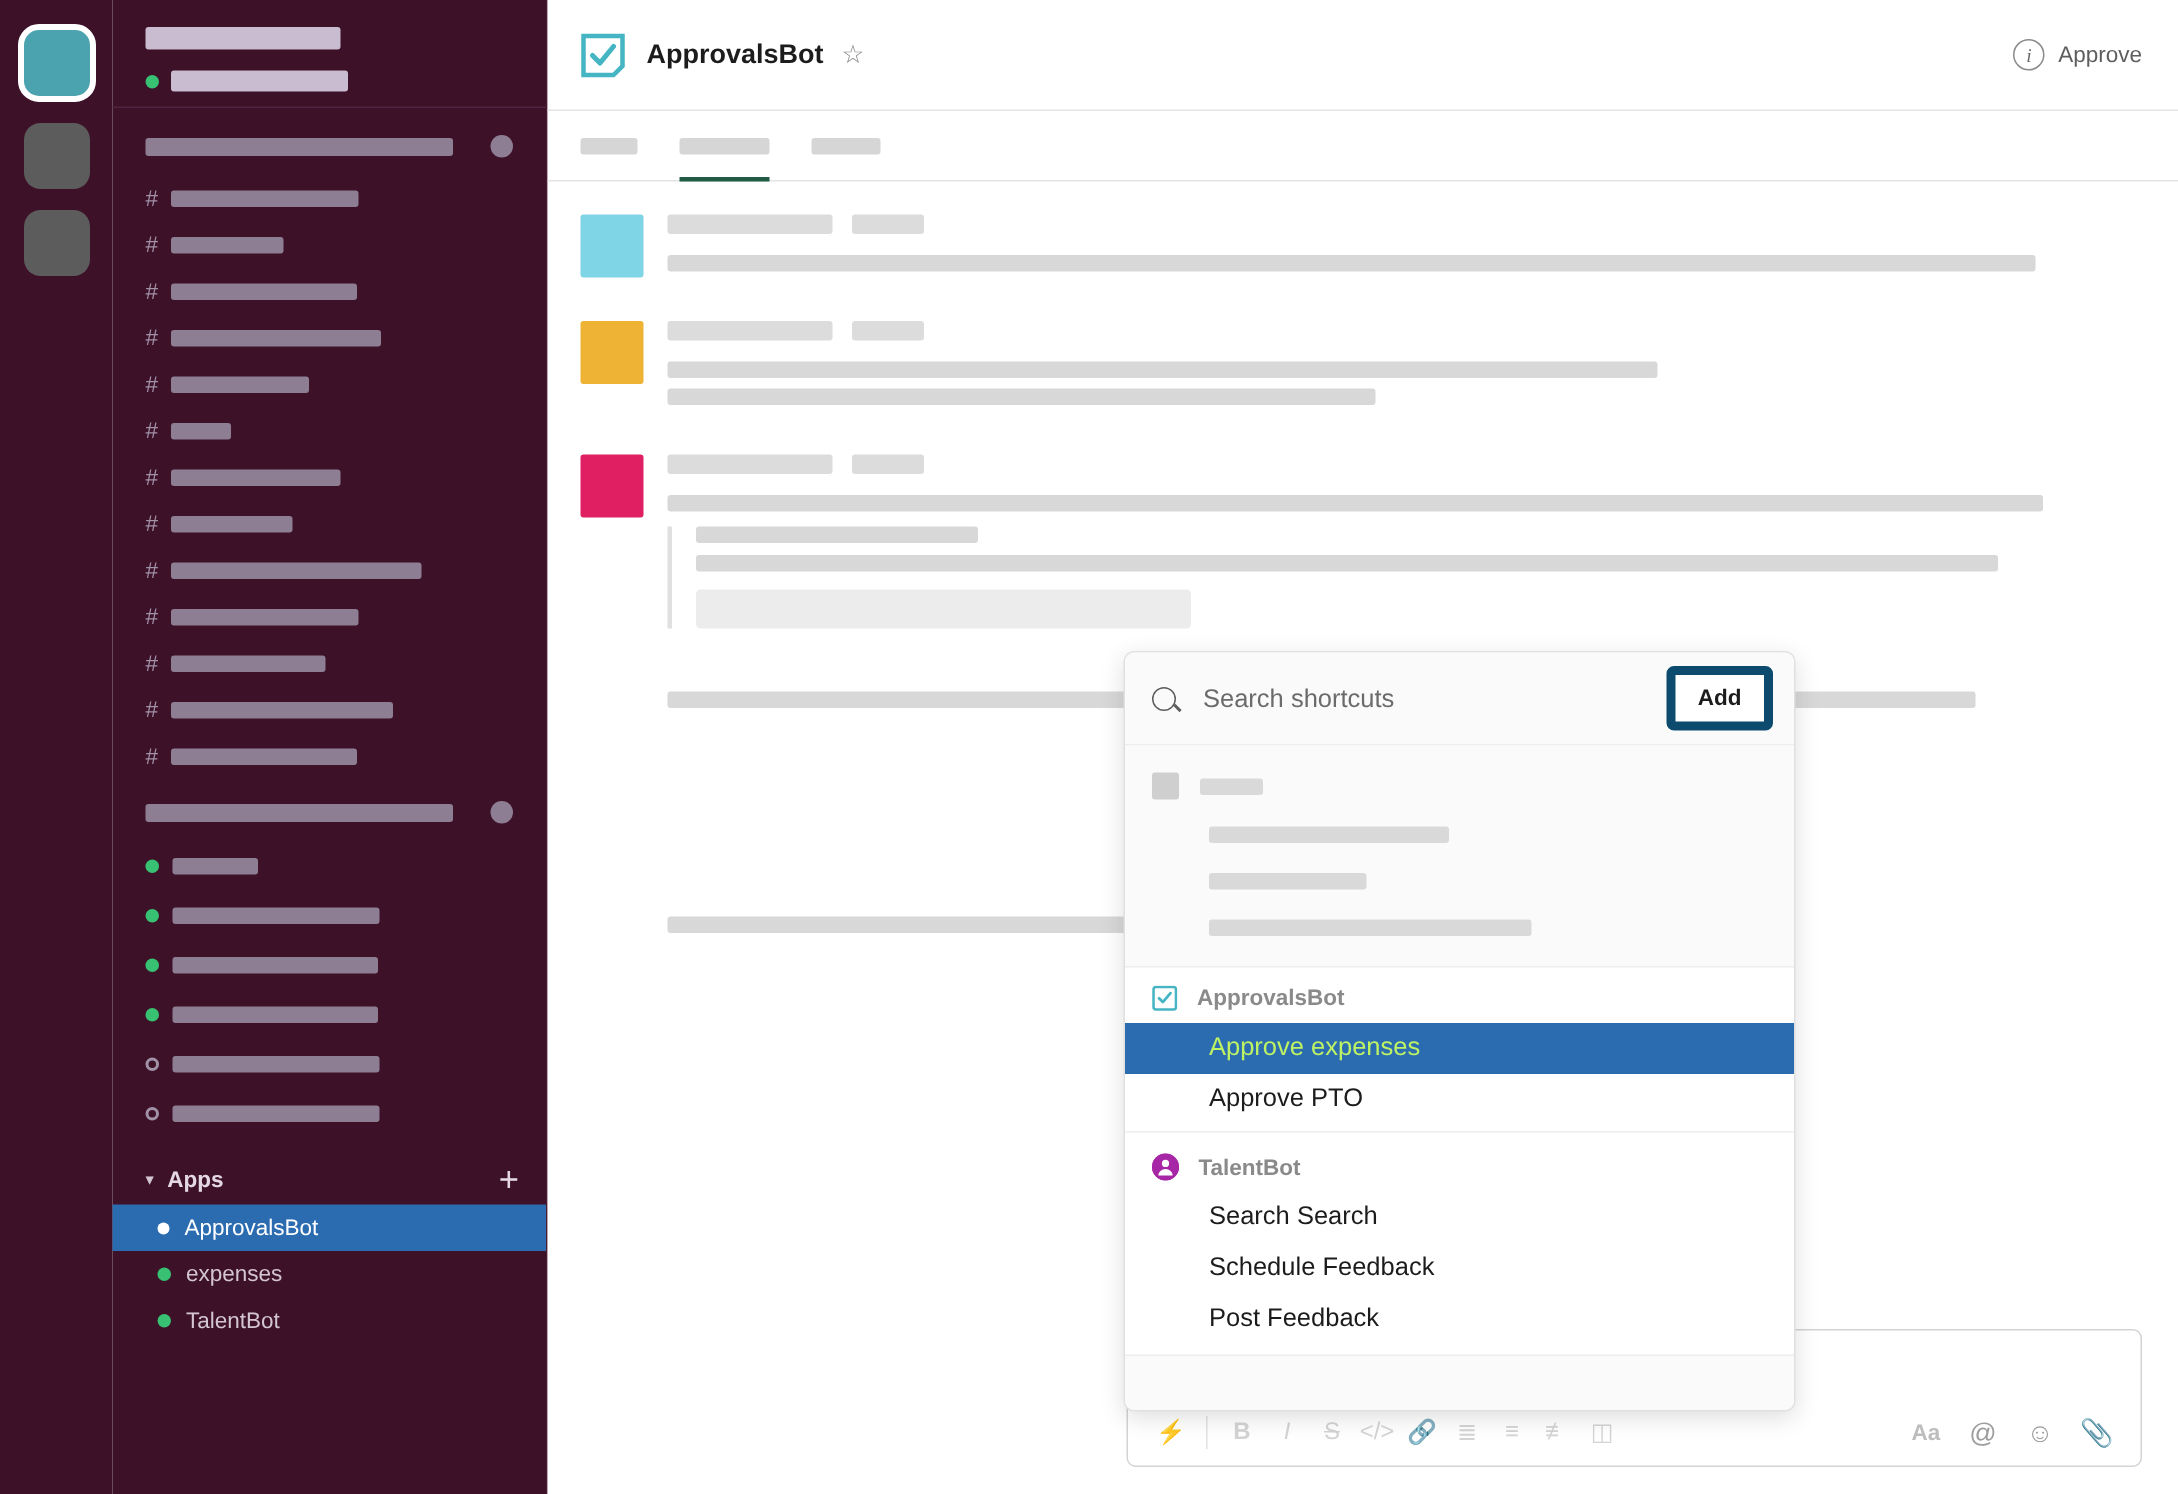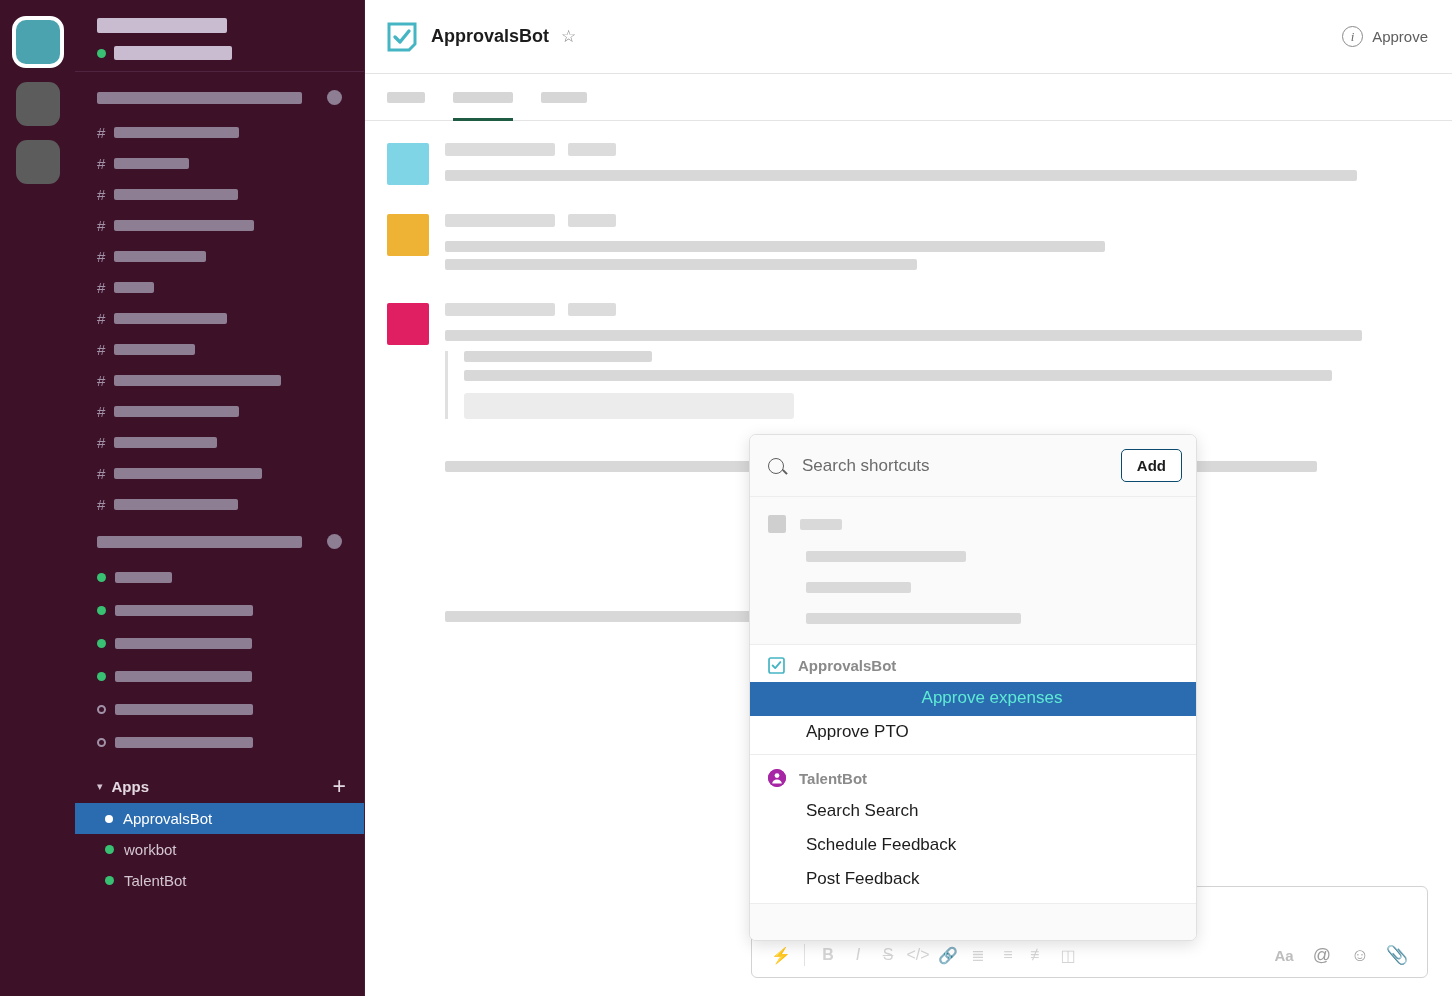--- a/index.html
+++ b/index.html
@@ -151,40 +151,40 @@
     border-radius: 50%; position: relative; margin-right: 18px; flex: none;
   }
   .mag::after {
     content: ""; position: absolute; width: 6px; height: 1.8px;
     background: #5e5e5e; right: -5px; bottom: 0px;
     transform: rotate(45deg);
   }
   .p-input { flex: 1; border: none; outline: none; font-size: 17px; color: #1d1c1d; background: transparent; font-family: Liberation Sans, sans-serif; }
   .p-input::placeholder { color: #6b6b6b; }
   .add-btn {
-    border: 1px solid #0c4a6e; border-radius: 5px; background: #fff;
+    border: 6px solid #0c4a6e; border-radius: 5px; background: #fff;
     padding: 7px 15px; font-size: 15px; font-weight: bold; color: #1d1c1d;
     font-family: "Liberation Sans", sans-serif; cursor: pointer;
   }
   .p-skel { background: #fafafa; border-bottom: 1px solid #ededed; padding: 18px 18px 20px 18px; }
   .sk-top { display: flex; align-items: center; gap: 14px; margin-bottom: 18px; }
   .sk-sq { width: 18px; height: 18px; background: #cfcfcf; border-radius: 2px; }
   .sk-bar { height: 11px; background: #d9d9d9; border-radius: 2px; }
 
   .grp { border-bottom: 1px solid #ededed; }
   .grp:last-of-type { border-bottom: none; }
   .grp-head {
     display: flex; align-items: center; gap: 13px;
     padding: 12px 18px 8px 18px;
   }
   .grp-name { font-size: 15px; font-weight: bold; color: #8a8a8a; }
   .sc-item {
     padding: 6px 18px 8px 56px; font-size: 17px; color: #1d1c1d; cursor: pointer;
   }
-  .sc-item.hl { background: #2b6cb0; color: #5eead4; text-align: center; }
+  .sc-item.hl { background: #2b6cb0; color: #bef264; }
   .p-foot { height: 36px; background: #fafafa; }
 
   .ico-approvals { width: 17px; height: 17px; flex: none; }
   .ico-talent { width: 18px; height: 18px; border-radius: 50%; background: #a626a6; flex: none;
     display: flex; align-items: center; justify-content: center; }
 </style>
 </head>
 <body>
 
 <div class="app">
@@ -304,21 +304,21 @@
       <span class="apps-title">Apps</span>
       <span class="plus">+</span>
     </div>
     <div id="app-rows">
         <div class="app-row sel">
           <span class="dot-white"></span>
           <span>ApprovalsBot</span>
         </div>
         <div class="app-row">
           <span class="dot-green"></span>
-          <span>workbot</span>
+          <span>expenses</span>
         </div>
         <div class="app-row">
           <span class="dot-green"></span>
           <span>TalentBot</span>
         </div>
       </div>
   </div>
 
   <div class="main">
 

